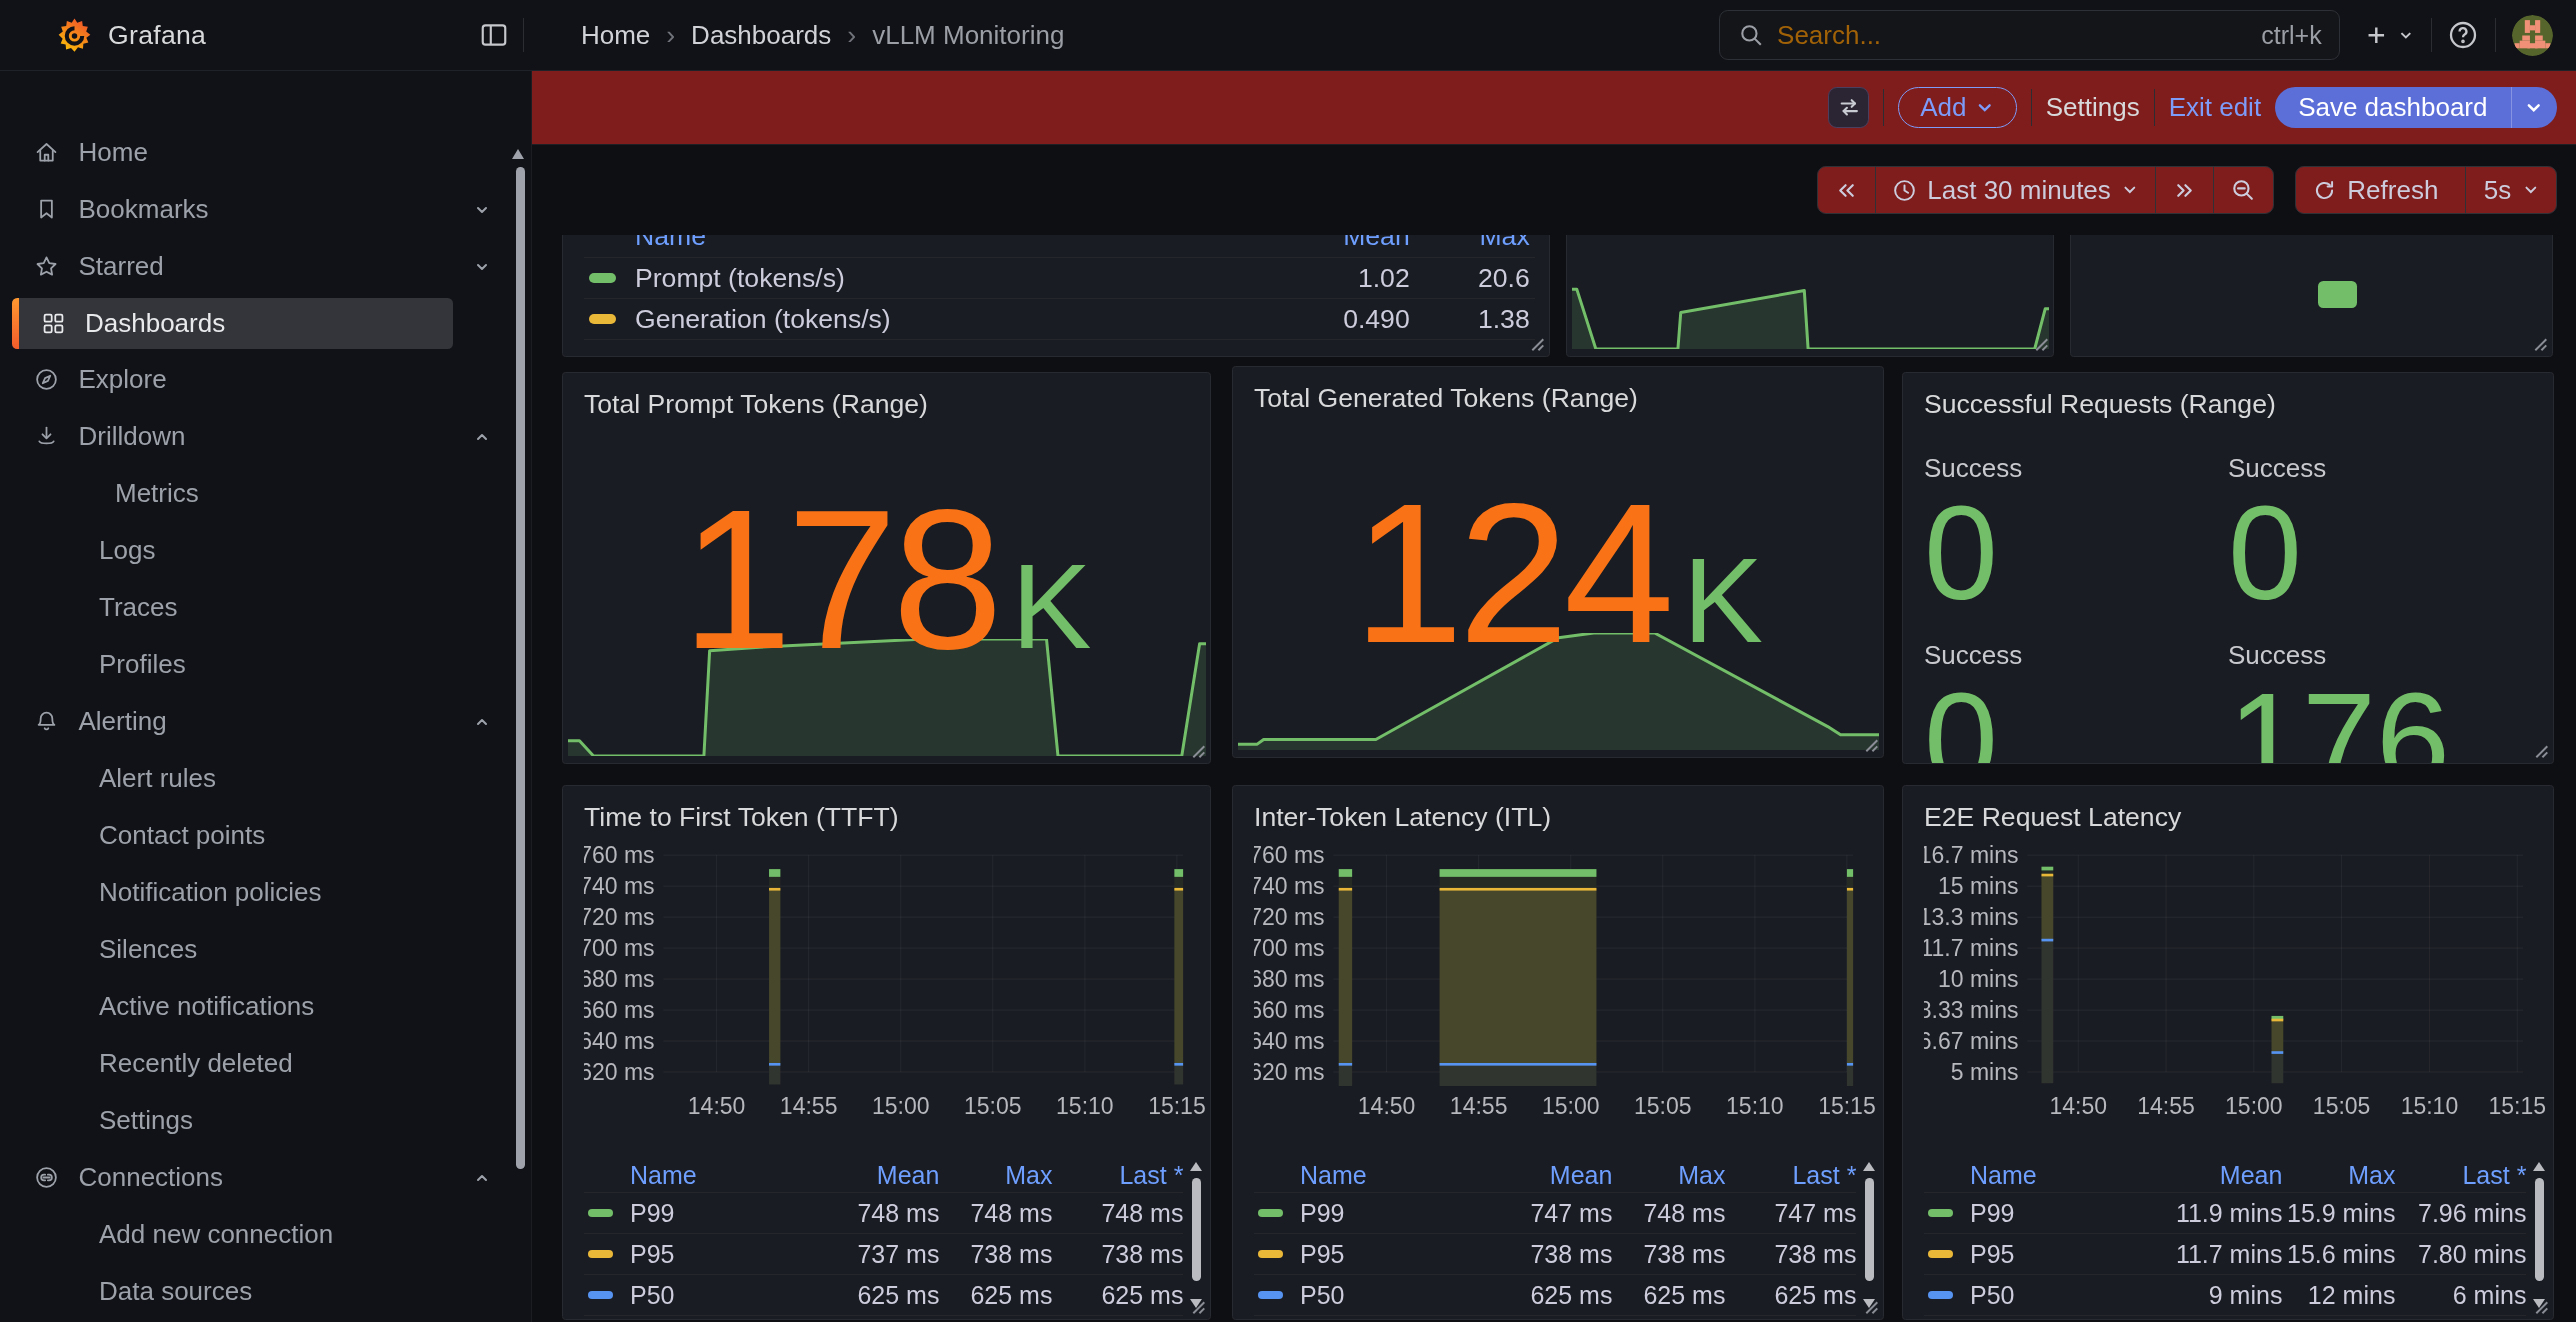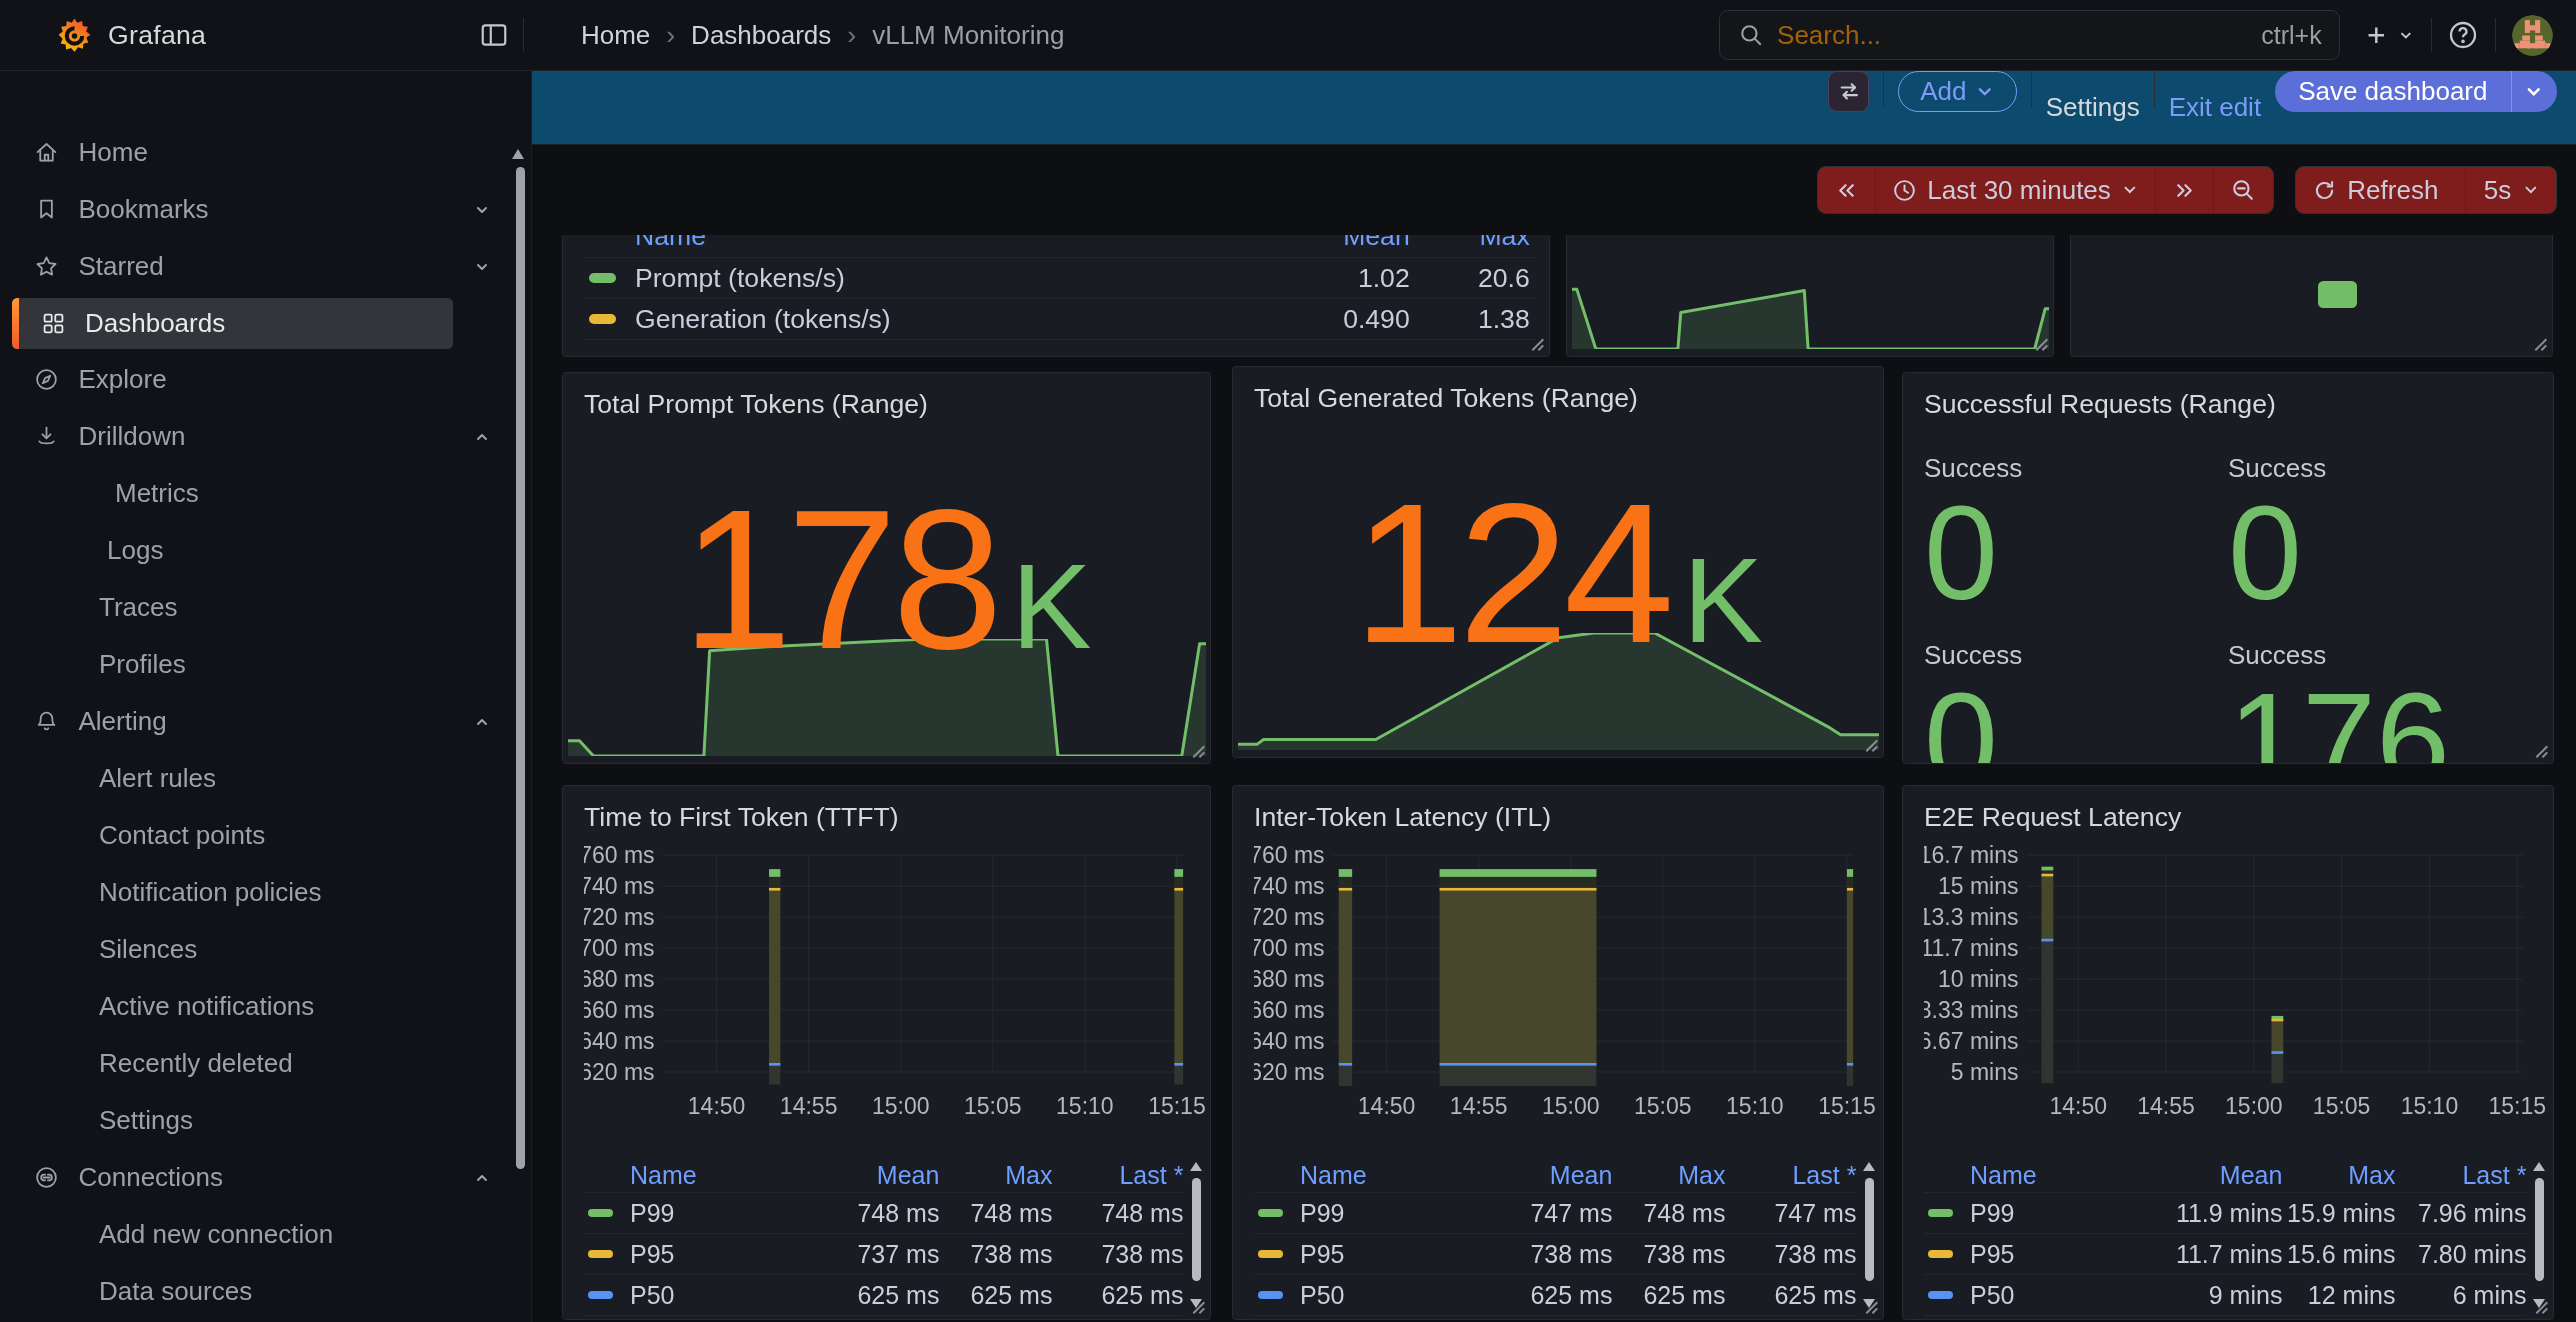--- a/index.html
+++ b/index.html
@@ -62,22 +62,22 @@
     background:linear-gradient(180deg,#FF9830,#F25C2B);
   }
   .side-scroll-arrow { position:absolute; right:7px; top:78px; width:0; height:0;
     border-left:6.2px solid transparent; border-right:6.2px solid transparent; border-bottom:10.6px solid #9FA2AB; }
   .side-scroll-thumb { position:absolute; right:6.2px; top:96px; width:8.9px; height:1002px;
     background:#9FA2AB; border-radius:4.4px; }
 
   
   main { flex:1; display:flex; flex-direction:column; min-width:0; background:#0E0F13; }
   .edit-toolbar {
-    height:74px; flex:0 0 74px; background:#0c4a6e; border-bottom:0.9px solid #1D1F25;
-    display:flex; justify-content:flex-end; padding-right:19.5px; gap:14px;
+    height:74px; flex:0 0 74px; background:#7f1d1d; border-bottom:0.9px solid #1D1F25;
+    display:flex; align-items:center; justify-content:flex-end; padding-right:19.5px; gap:14px;
   }
   .tool-icon-btn {
     width:41px; height:41px; border-radius:8.9px; background:#2A2433; border:0.9px solid #4A3F5E;
     color:#C9CBD2; display:flex; align-items:center; justify-content:center; cursor:pointer;
   }
   .tb-div { width:0.9px; height:37px; background:#2B2D33; }
   .add-btn {
     height:41px; border-radius:20.4px; padding:0 21px; background:transparent;
     border:1.8px solid #7D9BF8; color:#7D9BF8; font-size:26px; font-weight:500;
     display:flex; align-items:center; gap:8.9px; cursor:pointer; font-family:inherit;
@@ -302,21 +302,21 @@
               </svg></span>
             <span class="s-label">Drilldown</span>
             <span class="s-chevron"><svg width="16" height="16" viewBox="0 0 16 16" fill="none" stroke="currentColor" stroke-width="2" stroke-linecap="round" stroke-linejoin="round">
                 <path d="M4 10l4-4 4 4"></path>
               </svg></span>
           </div>
           <div class="side-item sub">
             <span class="s-label" style="margin-left: 16px;">Metrics</span>
           </div>
           <div class="side-item sub">
-            <span class="s-label" style="margin-left: 8px;">Logs</span>
+            <span class="s-label" style="margin-left: 0px;">Logs</span>
           </div>
           <div class="side-item sub">
             <span class="s-label" style="margin-left: 0px; text-align: center;">Traces</span>
           </div>
           <div class="side-item sub">
             <span class="s-label" style="margin-left: 0px;">Profiles</span>
           </div>
           <div class="side-item">
             <span class="s-icon"><svg width="25" height="25" viewBox="0 0 28 28" fill="none" stroke="currentColor" stroke-width="2" stroke-linecap="round" stroke-linejoin="round">
                 <path d="M14 4a6.5 6.5 0 0 0-6.5 6.5c0 6-2.3 7.3-2.3 7.3h17.6s-2.3-1.3-2.3-7.3A6.5 6.5 0 0 0 14 4z"></path>

